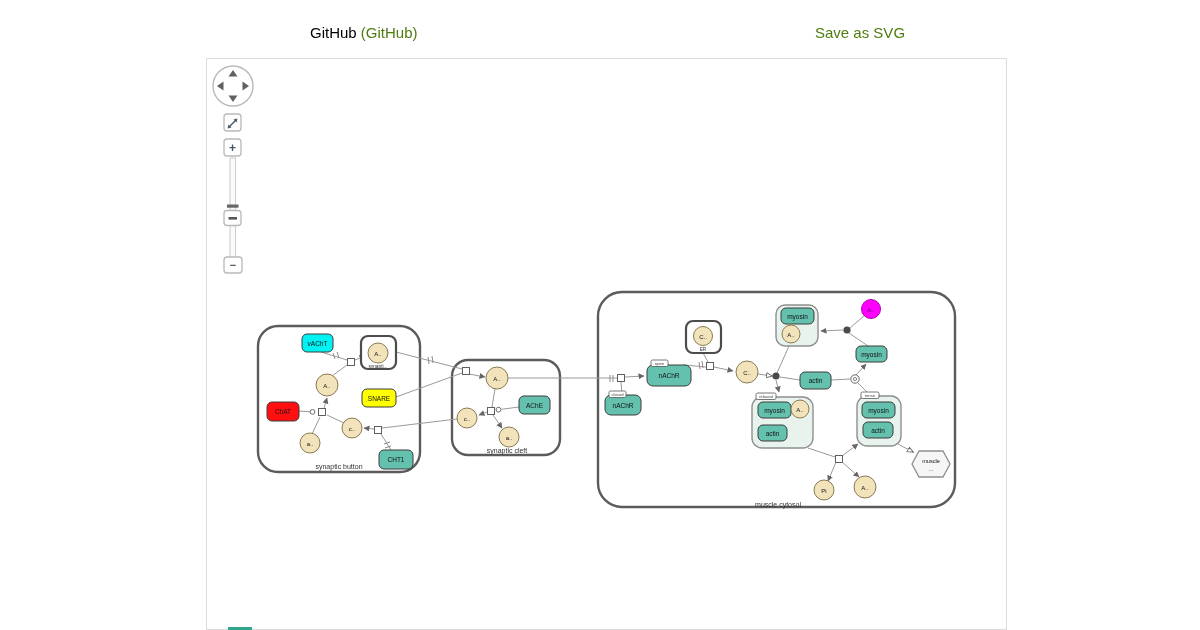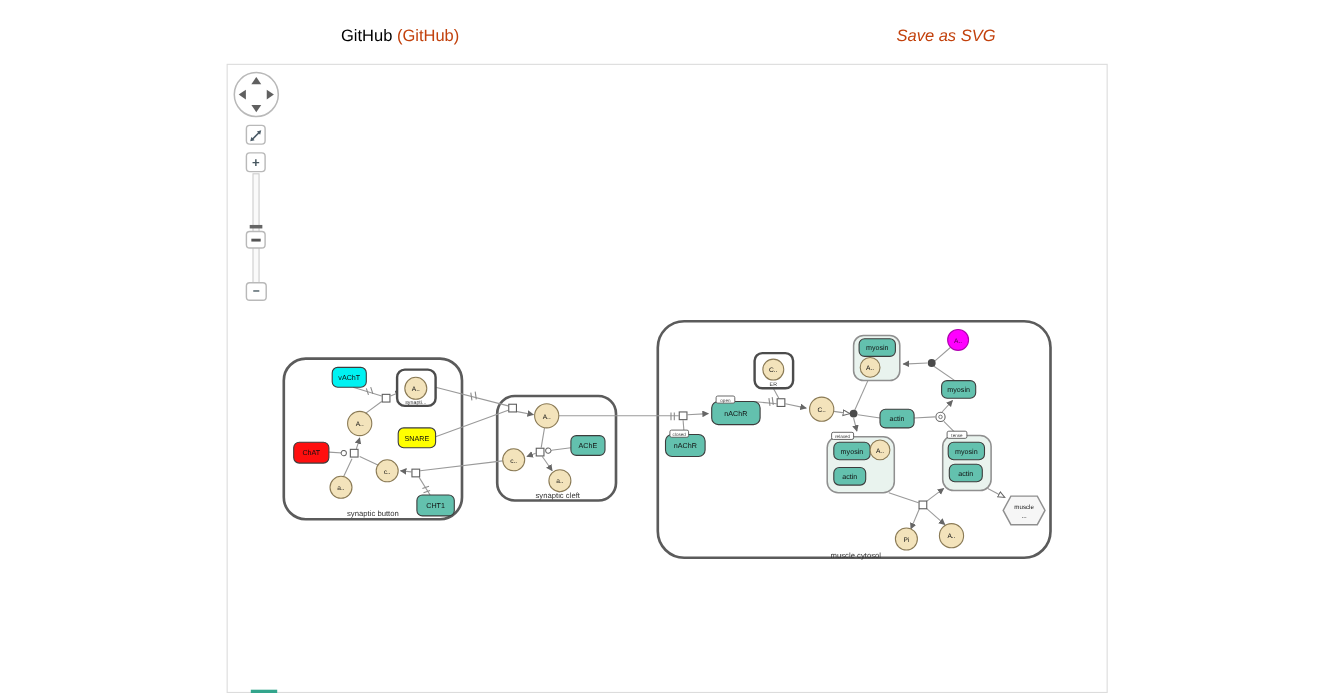--- a/index.html
+++ b/index.html
@@ -1,30 +1,30 @@
 <!DOCTYPE html>
 <html><head>
 <meta charset="utf-8">
 <style>
   html,body{margin:0;padding:0;background:#ffffff;width:1200px;height:630px;overflow:hidden;
     font-family:"Liberation Sans",sans-serif;}
   .hdr-link{position:absolute;top:24px;font-size:15px;color:#000;white-space:nowrap;}
-  .hdr-link a,.blue{color:#c2410c;text-decoration:none;cursor:pointer;}
+  .hdr-link a,.blue{color:#4d7c0f;text-decoration:none;cursor:pointer;}
   #canvas{position:absolute;left:206px;top:58px;width:801px;height:572px;
     border:1px solid #dcdcdc;background:#fff;box-sizing:border-box;}
   svg text{font-family:"Liberation Sans",sans-serif;}
   .node-label{fill:#111;}
   .comp-label{fill:#333;}
   #bottom-strip{position:absolute;left:228px;top:627px;width:24px;height:3px;}
 </style>
 </head>
 <body>
 
 <div class="hdr-link" style="left:310px;"><span>GitHub</span>&nbsp;<a>(GitHub)</a></div>
-<div class="hdr-link" style="left:815px;font-style:italic;"><a>Save as SVG</a></div>
+<div class="hdr-link" style="left:815px;"><a>Save as SVG</a></div>
 
 <div id="canvas"></div>
 
 <svg width="802" height="572" viewBox="206 58 802 572" style="position:absolute;left:206px;top:58px;">
   <defs>
     <marker id="arr" markerWidth="7" markerHeight="7" refX="5.5" refY="3" orient="auto">
       <path d="M0,0 L6,3 L0,6 Z" fill="#666"></path>
     </marker>
     <marker id="oarr" markerWidth="8" markerHeight="8" refX="6" refY="3" orient="auto">
       <path d="M0.5,0.5 L6.5,3 L0.5,5.5 Z" fill="#fff" stroke="#666" stroke-width="0.9"></path>

